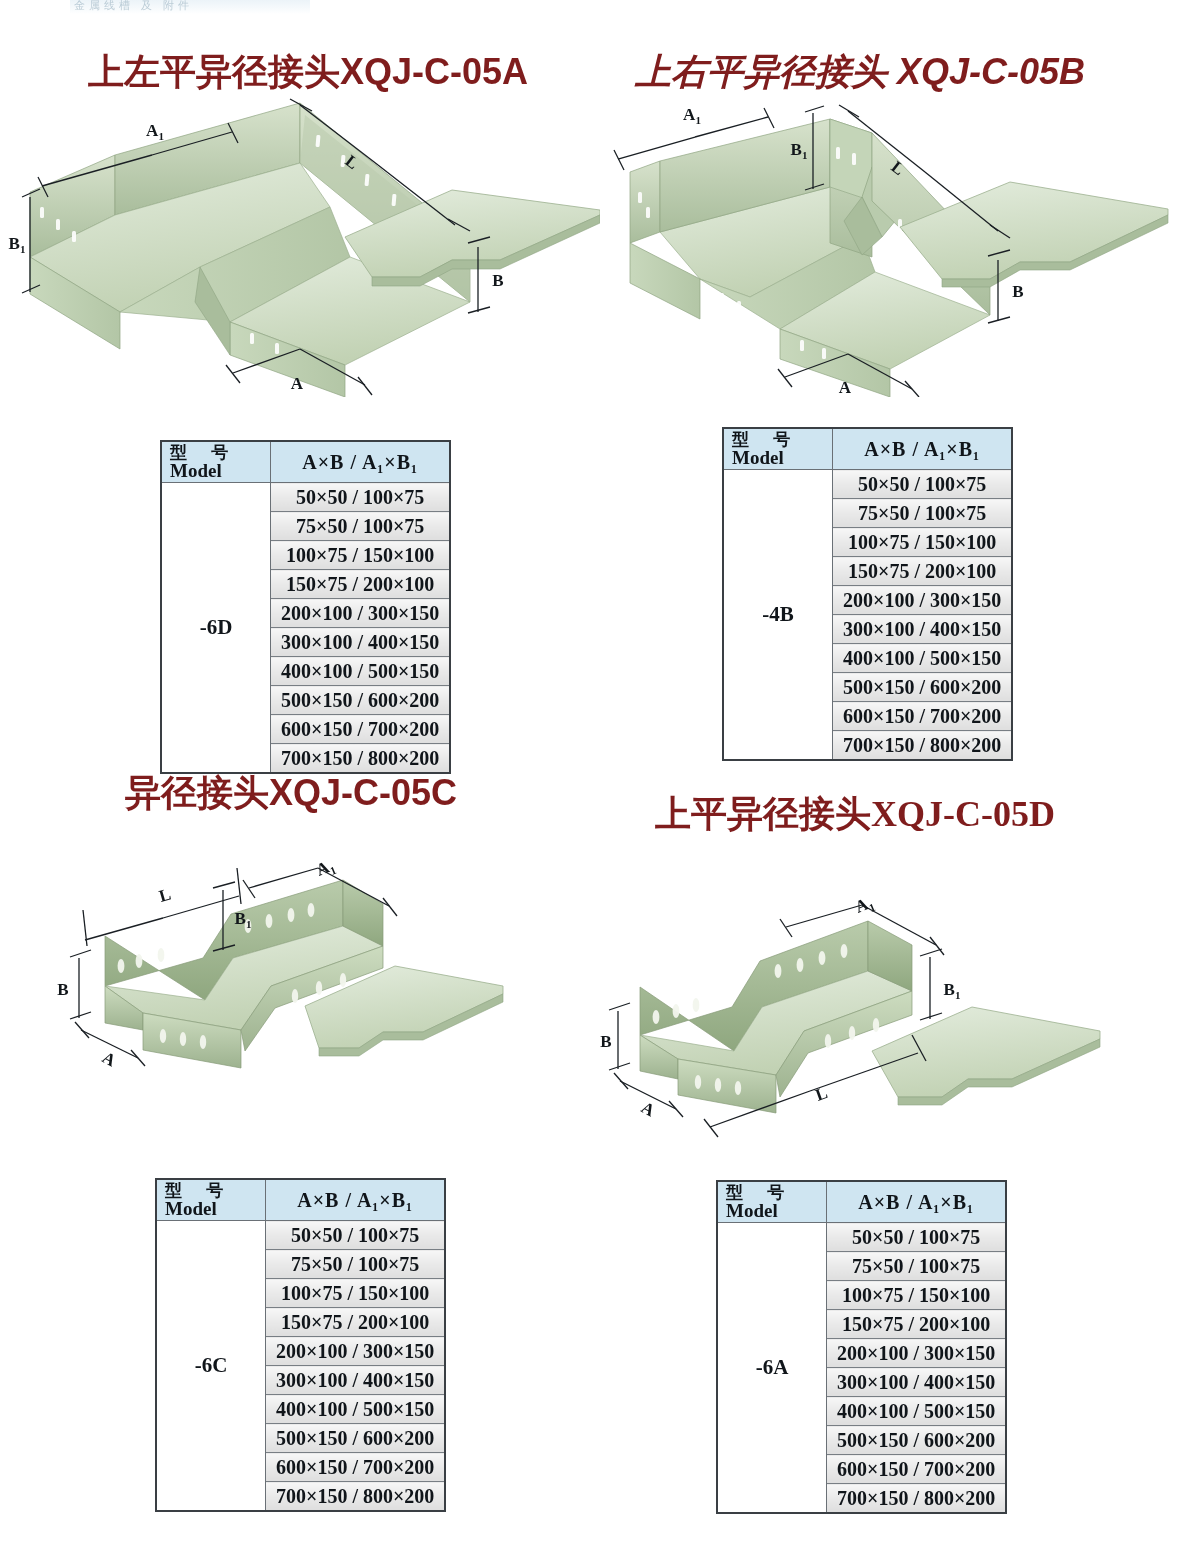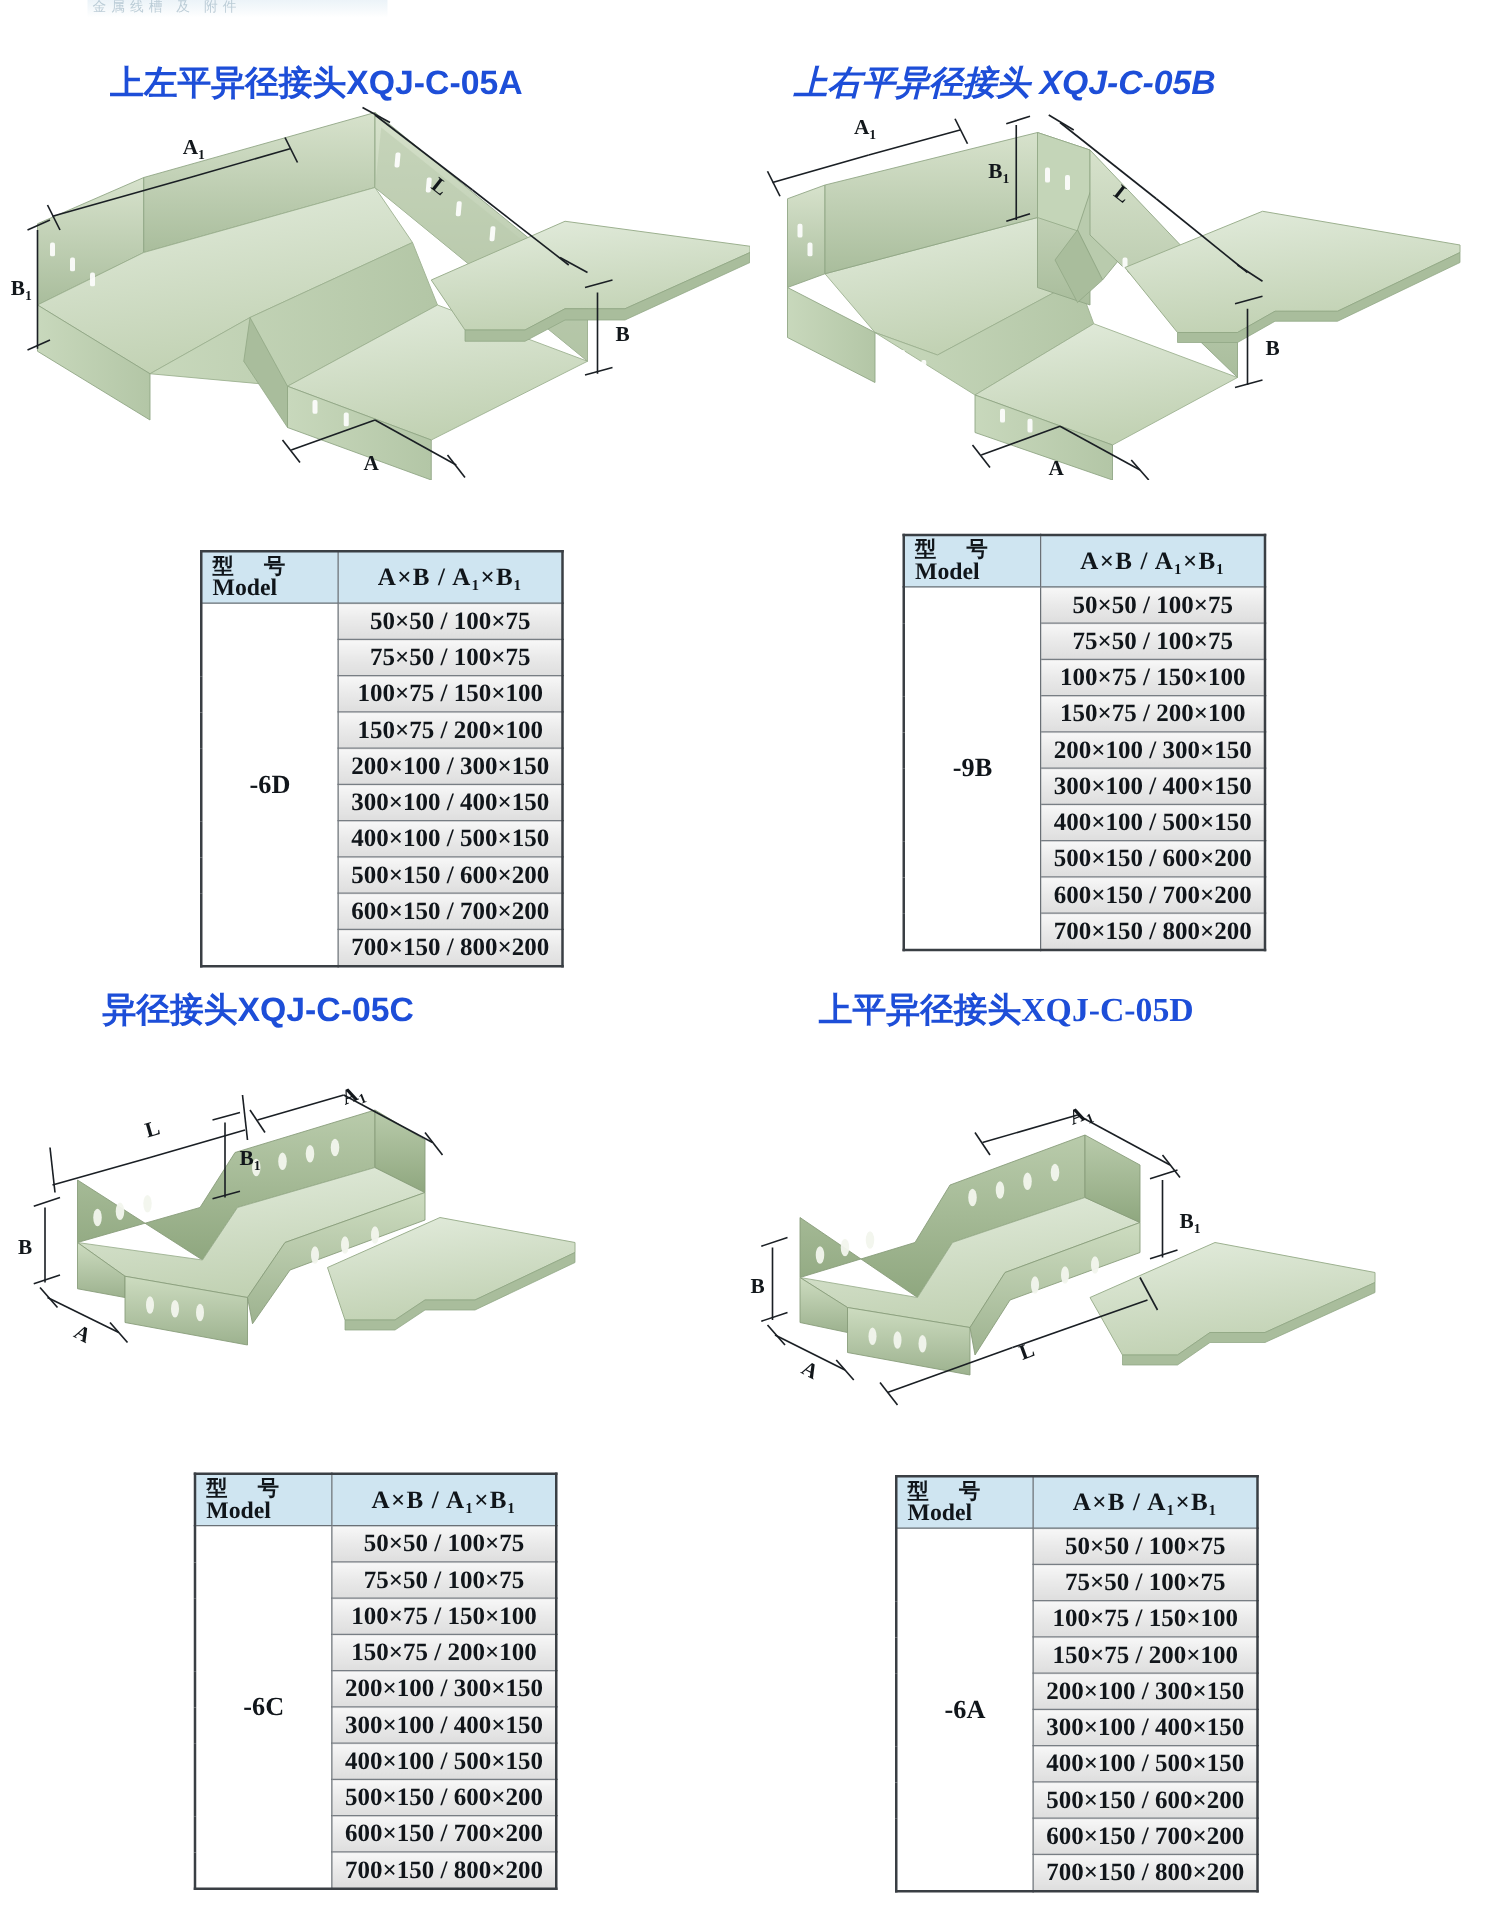--- a/index.html
+++ b/index.html
@@ -22,26 +22,26 @@
   .top-strip-text{
     position:absolute;left:74px;top:-2px;width:230px;height:16px;
     font-family:"Liberation Sans",sans-serif;font-size:11px;color:#9fb6c4;
     letter-spacing:4px;white-space:nowrap;overflow:hidden;opacity:.65;
   }
 
   
   .quad{position:absolute;}
   #quad-a{left:0;top:48px;width:600px;}
   #quad-b{left:600px;top:48px;width:600px;}
-  #quad-c{left:0;top:790px;width:600px;}
+  #quad-c{left:0;top:769px;width:600px;padding-left:43px;}
   #quad-d{left:600px;top:790px;width:600px;}
 
   .title{
     font-family:"Liberation Sans",sans-serif;
-    font-weight:bold;font-size:27px;color:#1d4ed8;
+    font-weight:bold;font-size:36px;color:#7f1d1d;
     letter-spacing:0px;white-space:nowrap;
   }
   #quad-a .title{margin-left:88px;}
   #quad-b .title{margin-left:35px;font-style:italic;}
   #quad-c .title{margin-left:82px;}
   #quad-d .title{margin-left:55px;font-family:Liberation Serif, serif;}
 
   
   .drawing{position:relative;height:300px;width:600px;}
   svg.fig{position:absolute;left:0;top:0;}
@@ -355,21 +355,21 @@
       <tr>
         <th class="hdr hdr-model">
           <span class="cn">型  号</span>
           <span class="en">Model</span>
         </th>
         <th class="hdr hdr-dim">A×B / A₁×B₁</th>
       </tr>
     </thead>
     <tbody>
       <tr>
-        <td class="model" rowspan="10">-9B</td>
+        <td class="model" rowspan="10">-4B</td>
         <td class="val">50×50 / 100×75</td>
       </tr>
       <tr>
           <td class="val">75×50 / 100×75</td>
         </tr>
       <tr>
           <td class="val">100×75 / 150×100</td>
         </tr>
       <tr>
           <td class="val">150×75 / 200×100</td>

